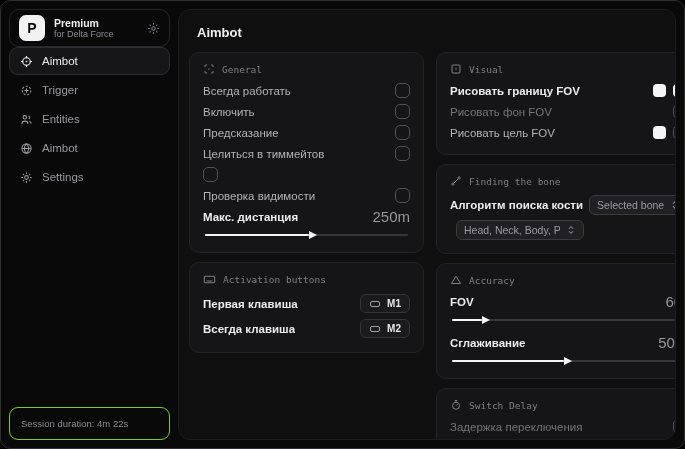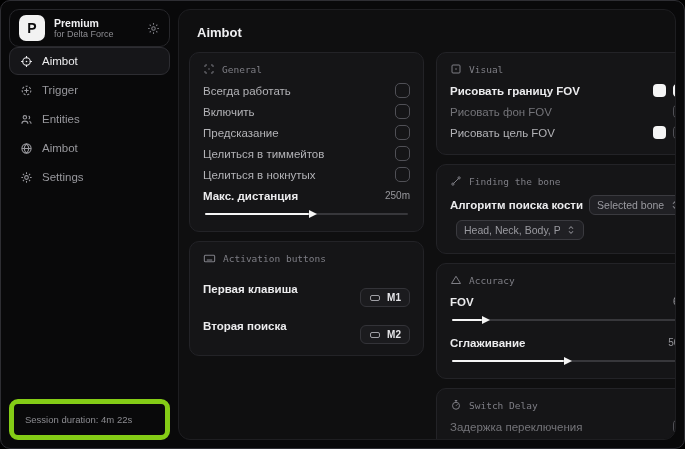--- a/index.html
+++ b/index.html
@@ -33,21 +33,21 @@
   .menu{ display:flex; flex-direction:column; gap:1px; }
   .menu-item{
     display:flex; align-items:center; gap:9px; height:28px; padding:0 10px;
     border:1px solid transparent; border-radius:9px;
     font-size:11.5px; color:#98989d; cursor:default;
   }
   .menu-item .mi-icon{ display:flex; color:inherit; }
   .menu-item.active{ background:#161619; border-color:#2d2d32; color:#ededef; }
 
   .session-box{
-    margin-top:auto; border:5px solid #84cc16; border-radius:9px;
+    margin-top:auto; border:1px solid #84cc16; border-radius:9px;
     padding:10px 11px; font-size:9.5px; color:#8c8c91;
   }
 
   
   .main{
     flex:1; background:#0f0f10; border:1px solid #1e1e21; border-radius:12px;
     padding:9px 9px 9px 10px; overflow:hidden; display:flex; flex-direction:column;
   }
   .main-title{ font-size:13px; font-weight:bold; color:#f0f0f2; margin:6px 0 12px 8px; }
   .cols{ display:flex; gap:12px; align-items:flex-start; }
@@ -66,21 +66,21 @@
   .panel-head .ph-icon{ display:flex; color:#7e7e85; }
 
   .row{
     display:flex; align-items:center; justify-content:space-between;
     min-height:21px; font-size:11.5px; color:#b3b3b7;
   }
   .row.tall{ min-height:25px; }
   .lbl{ white-space:nowrap; overflow:hidden; }
   .lbl.bright{ color:#ececee; font-weight:bold; }
   .lbl.dim{ color:#747479; }
-  .val{ color:#97979c; font-size:10px; white-space:nowrap; flex:none; margin-left:8px; }
+  .val{ color:#97979c; font-size:15px; white-space:nowrap; flex:none; margin-left:8px; }
 
   .checkbox{
     width:15px; height:15px; border:1.5px solid #505056; border-radius:5px;
     background:transparent; flex:none; display:flex; align-items:center; justify-content:center;
   }
   .checkbox.checked{ background:#f2f2f2; border-color:#f2f2f2; color:#141416; }
   .swatch{ width:13px; height:13px; border-radius:4px; background:#f5f5f5; flex:none; }
   .ctrl-group{ display:flex; align-items:center; gap:7px; flex:none; margin-left:8px; }
 
   .slider{ position:relative; height:11px; margin:2px 2px 1px 2px; }
@@ -96,21 +96,21 @@
     display:flex; align-items:center; gap:6px; flex:none; margin-left:6px;
     background:#202024; border:1px solid #3a3a3f; border-radius:6px;
     padding:3px 7px; font-size:10.5px; color:#9a9aa0; max-width:128px;
   }
   .select .sel-text{ white-space:nowrap; overflow:hidden; }
   .select .sel-icon{ display:flex; color:#87878d; flex:none; }
 
   .keybadge{
     display:flex; align-items:center; gap:6px; flex:none; margin-left:8px;
     background:#1b1b1e; border:1px solid #333338; border-radius:6px;
-    padding:2.5px 8px; font-size:10px; font-weight:bold; color:#e6e6e9;margin-top:18px;
+    padding:2.5px 8px; font-size:10px; font-weight:bold; color:#e6e6e9;
   }
   .keybadge .kb-icon{ display:flex; color:#a0a0a6; }
 
   svg{ display:block; }
 </style>
 </head>
 <body>
 
 <div class="window">
 
@@ -213,21 +213,24 @@
           </div>
           <div class="row">
             <span class="lbl">Предсказание</span>
             <span class="checkbox"></span>
           </div>
           <div class="row">
             <span class="lbl">Целиться в тиммейтов</span>
             <span class="checkbox"></span>
           </div>
           <div class="row">
-            <span class="lbl">Целиться в нокнутых</span>
+            <span class="checkbox"></span>
+          </div>
+          <div class="row">
+            <span class="lbl">Проверка видимости</span>
             <span class="checkbox"></span>
           </div>
 
           <div class="row">
             <span class="lbl bright">Макс. дистанция</span>
             <span class="val">250m</span>
           </div>
           <div class="slider">
             <div class="slider-track"></div>
             <div class="slider-fill" style="width: 51%;">
@@ -252,21 +255,21 @@
             <span class="keybadge">
               <span class="kb-icon">
                 <svg width="12" height="12" viewBox="0 0 24 24" fill="none" stroke="currentColor" stroke-width="2">
                   <rect x="3" y="7" width="18" height="10" rx="3"></rect>
                 </svg>
               </span>
               <span>M1</span>
             </span>
           </div>
           <div class="row tall">
-            <span class="lbl bright">Вторая поиска</span>
+            <span class="lbl bright">Всегда клавиша</span>
             <span class="keybadge">
               <span class="kb-icon">
                 <svg width="12" height="12" viewBox="0 0 24 24" fill="none" stroke="currentColor" stroke-width="2">
                   <rect x="3" y="7" width="18" height="10" rx="3"></rect>
                 </svg>
               </span>
               <span>M2</span>
             </span>
           </div>
         </div>

